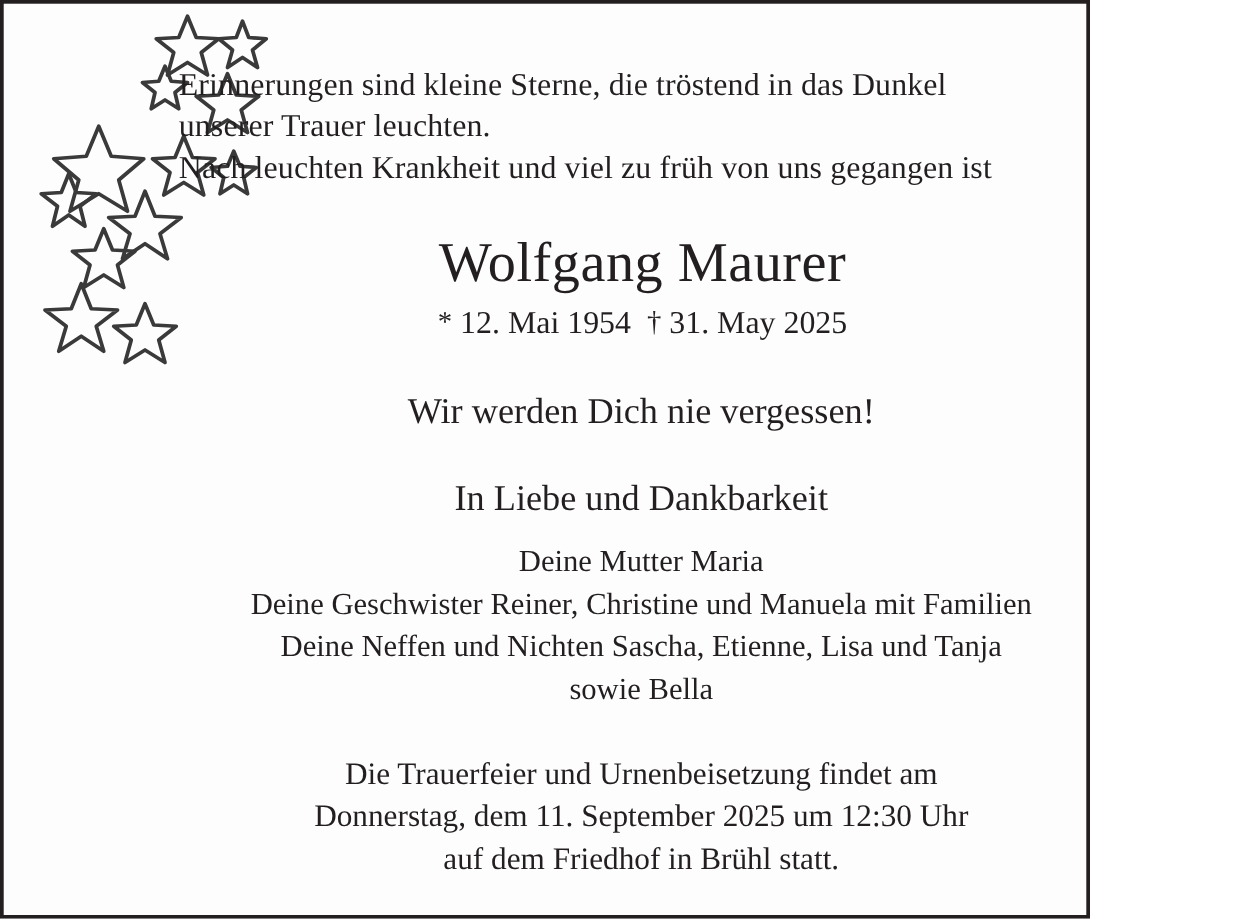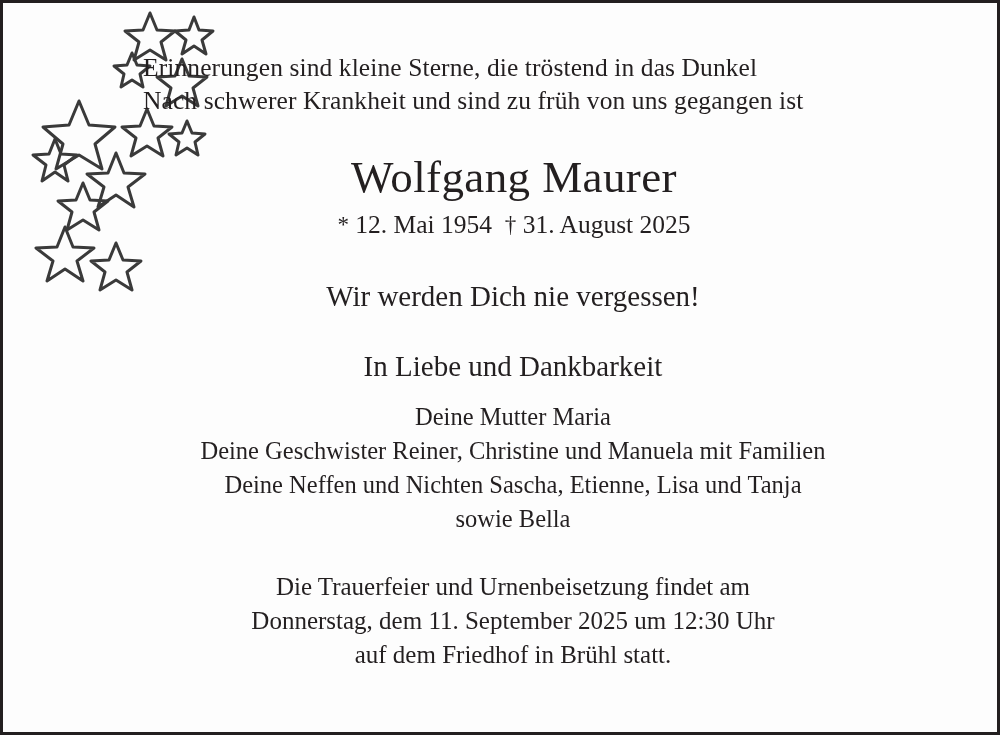--- a/index.html
+++ b/index.html
@@ -6,21 +6,21 @@
     margin: 0;
     padding: 0;
     background: #ffffff;
   }
   body {
     font-family: "Liberation Serif", serif;
     color: #231f20;
   }
   .page {
     position: relative;
-    width: 1000px;
+    width: 872px;
     height: 735px;
     box-sizing: border-box;
     background: #ffffff;
     border: 3px solid #231f20;
     overflow: hidden;
   }
   .inner {
     position: absolute;
     inset: 0;
     background: #fdfdfd;
@@ -117,30 +117,31 @@
           <polygon points="48,218 56,238 77,239 60,252 66,272 48,260 30,272 36,252 19,239 40,238"></polygon>
           <polygon points="99,234 106,251 124,252 110,263 115,281 99,271 83,281 88,263 74,252 92,251"></polygon>
         </g>
       </svg>
     </div>
 
     <div class="content">
 
       <div class="intro">
         <div>Erinnerungen sind kleine Sterne, die tröstend in das Dunkel</div>
-        <div>Nach schwerer Krankheit und sind zu früh von uns gegangen ist</div>
+        <div>unserer Trauer leuchten.</div>
+        <div>Nach leuchten Krankheit und viel zu früh von uns gegangen ist</div>
       </div>
 
       <div class="name">Wolfgang Maurer</div>
 
       <div class="dates">
         <span class="sym">*</span>
         <span>12. Mai 1954</span>
         &nbsp;<span class="sym">†</span>
-        <span>31. August 2025</span>
+        <span>31. May 2025</span>
       </div>
 
       <div class="farewell">Wir werden Dich nie vergessen!</div>
 
       <div class="gratitude">In Liebe und Dankbarkeit</div>
 
       <div class="family">
         <div>Deine Mutter Maria</div>
         <div>Deine Geschwister Reiner, Christine und Manuela mit Familien</div>
         <div>Deine Neffen und Nichten Sascha, Etienne, Lisa und Tanja</div>

